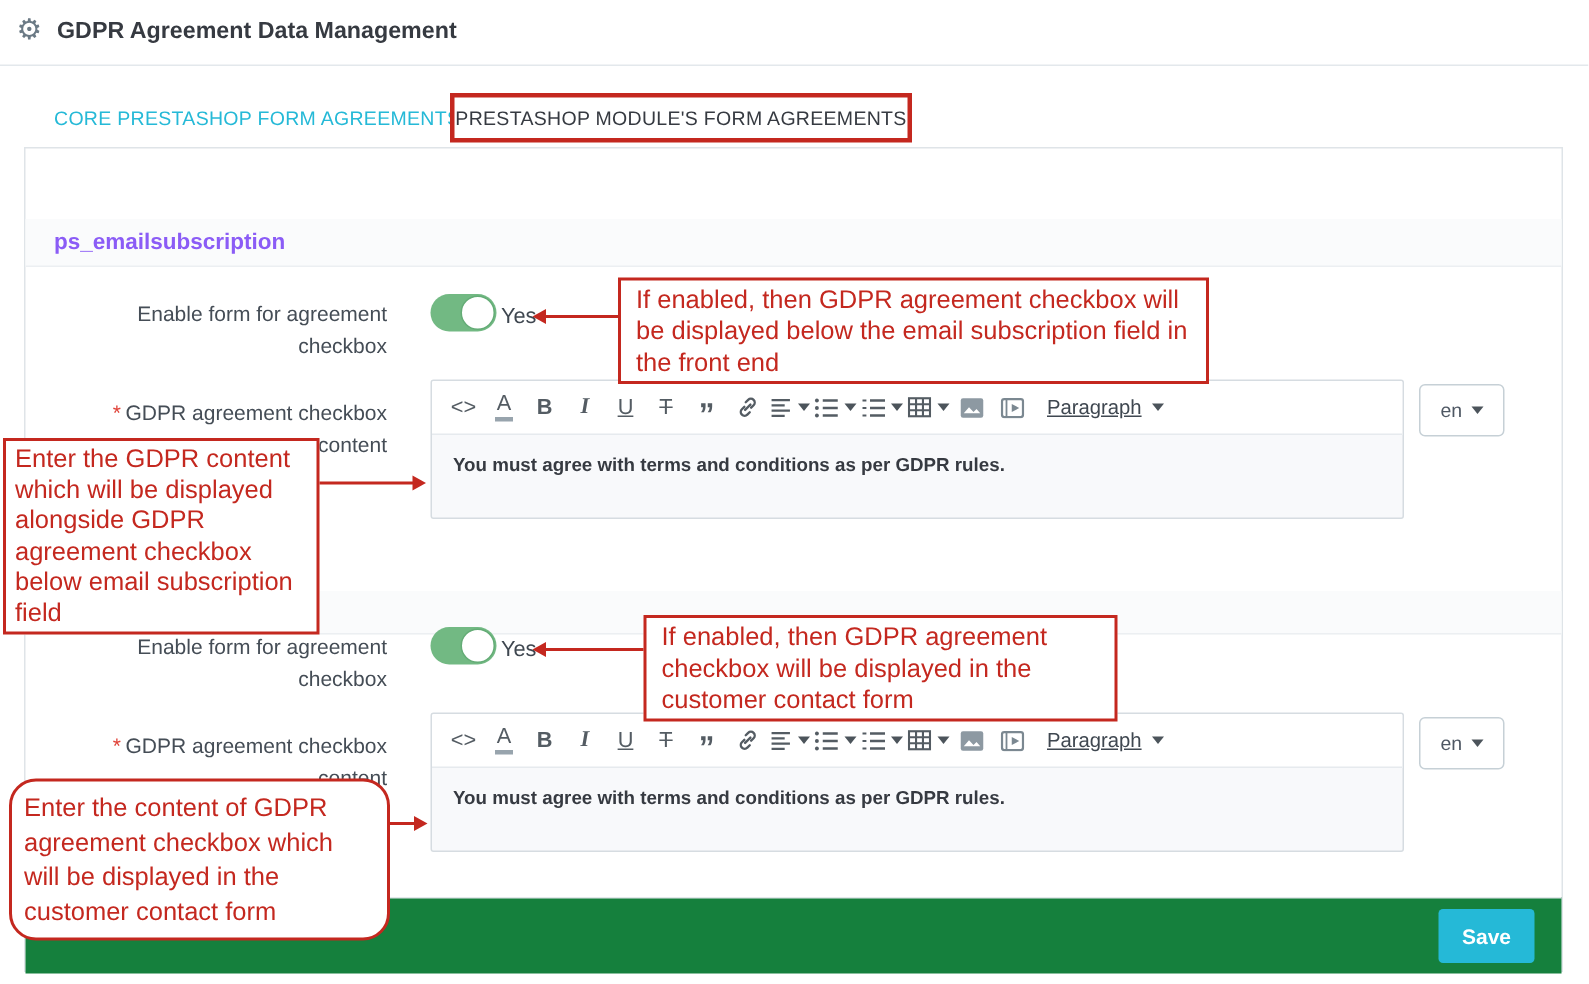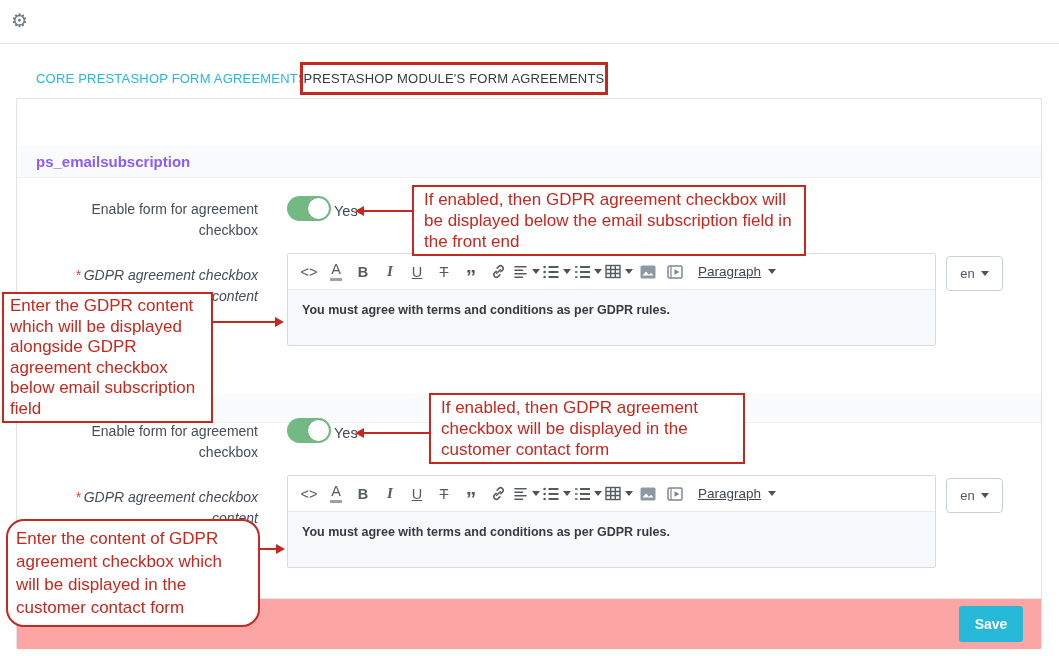--- a/index.html
+++ b/index.html
@@ -26,39 +26,39 @@
          border:1px solid #dfe4e8;}
 
   .band{position:absolute;left:17px;width:1024px;background:#fafbfc;border-bottom:1px solid #eceff2;
         font-weight:700;font-size:15px;color:#8b5cf6;padding-left:19px;}
   #band1{top:146px;height:32px;line-height:31px;}
   #band2{top:394px;height:29px;line-height:27px;}
 
   .fld-label{position:absolute;width:198px;text-align:right;font-size:14px;color:#454d56;line-height:20.5px;}
   #enable1{left:60px;top:199px;}
   #enable2{left:60px;top:421px;}
-  .req-label{position:absolute;left:30px;width:228px;text-align:right;font-size:14px;color:#454d56;line-height:20.5px;font-style:italic;}
+  .req-label{position:absolute;left:30px;width:228px;text-align:right;font-size:14px;color:#454d56;line-height:20.5px;}
   #content1{top:265px;}
   #content2{top:487px;}
   .req{color:#e04238;margin-right:3px;}
 
   .toggle{position:absolute;width:44px;height:25px;border-radius:13px;background:var(--green);cursor:pointer;}
   #toggle1{left:287px;top:196px;}
   #toggle2{left:287px;top:418px;}
   .knob{position:absolute;right:1px;top:1px;width:23px;height:23px;border-radius:50%;
         background:#fff;border:1px solid #64ac76;}
   .yes{position:absolute;font-size:14.5px;color:#3f4750;}
   #yes1{left:334px;top:203px;}
   #yes2{left:334px;top:425px;}
 
   
   .ann{position:absolute;border:2px solid var(--red);color:var(--red);background:#fff;
        font-size:17px;line-height:21px;z-index:6;}
   #ann-t1{left:412px;top:185px;width:394px;padding:2px 10px;}
-  #ann-t2{left:429px;top:393px;width:316px;padding:2px 10px;}
+  #ann-t2{left:429px;top:410px;width:316px;padding:2px 10px;}
   #ann-c1{left:2px;top:292px;width:211px;padding:2px 6px;line-height:20.5px;}
   #ann-c2{left:6px;top:519px;width:254px;padding:6px 8px;line-height:23px;border-radius:18px;}
 
   .hline{position:absolute;height:2px;background:var(--red);z-index:6;}
   .head{position:absolute;width:0;height:0;border-top:5px solid transparent;
         border-bottom:5px solid transparent;z-index:6;}
   .head.left{border-right:9px solid var(--red);}
   .head.right{border-left:9px solid var(--red);}
   #arr1-line{left:364px;top:210px;width:48px;}   #arr1-head{left:355px;top:206px;}
   #arr2-line{left:364px;top:432px;width:65px;}   #arr2-head{left:355px;top:428px;}
@@ -89,31 +89,32 @@
          border-top:5px solid #4c545b;}
   .ed-content{padding:13px 14px;font-size:12.5px;color:#363a41;cursor:text;height:56px;font-weight:bold;}
 
   .lang{position:absolute;width:57px;height:35px;border:1px solid #c6d0d6;border-radius:4px;
         background:#fff;display:flex;align-items:center;justify-content:center;gap:6px;
         font-size:13px;color:#4e5763;cursor:pointer;font-family:inherit;}
   #lang1{left:946px;top:256px;}
   #lang2{left:946px;top:478px;}
 
   
-  .footer{position:absolute;left:17px;top:598px;width:1024px;height:51px;background:#fca5a5;
+  .footer{position:absolute;left:17px;top:598px;width:1024px;height:51px;background:#15803d;
           border-top:1px solid #e3e8ec;}
   .save{position:absolute;right:18px;top:7px;width:64px;height:36px;background:var(--accent);
         color:#fff;border:0;border-radius:3px;font-size:14px;font-weight:700;cursor:pointer;
         font-family:inherit;}
 </style>
 </head>
 <body>
 
 <div class="topbar">
   <span class="gear">⚙</span>
+  <span class="page-title">GDPR Agreement Data Management</span>
 </div>
 
 <button class="tab-core">CORE PRESTASHOP FORM AGREEMENTS</button>
 <div class="tab-module">
   <span>PRESTASHOP MODULE'S FORM AGREEMENTS</span>
 </div>
 
 <div class="panel"></div>
 
 <div class="band" id="band1">ps_emailsubscription</div>

